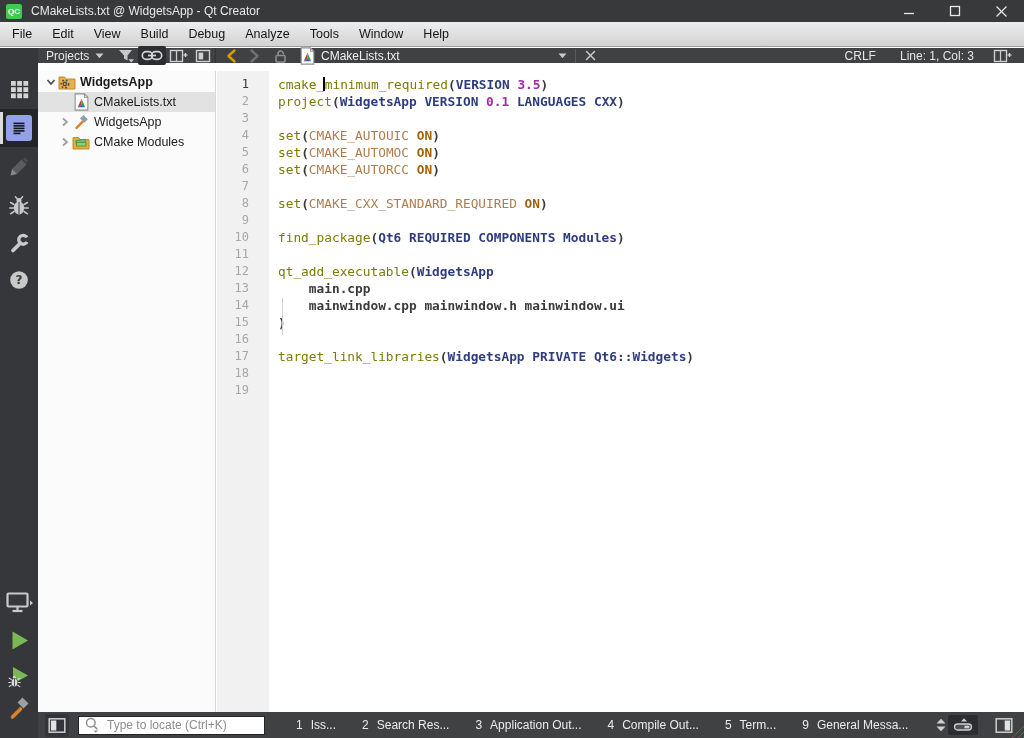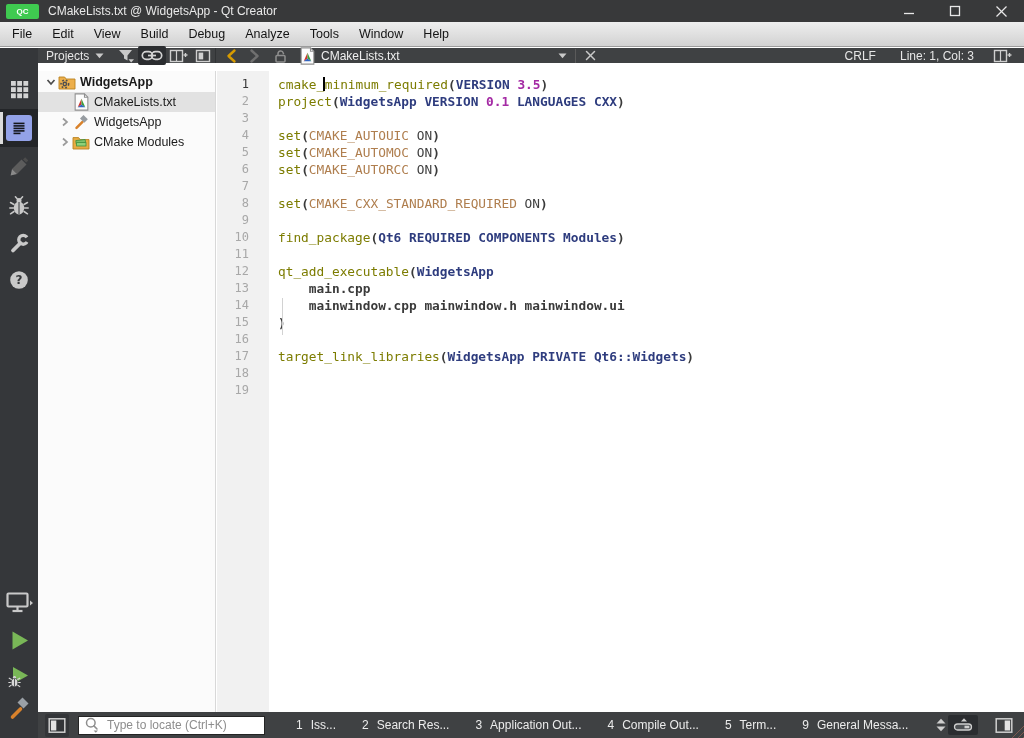--- a/index.html
+++ b/index.html
@@ -1,21 +1,21 @@
 <!DOCTYPE html>
 <html><head>
 <meta charset="utf-8">
 <style>
   html,body{margin:0;padding:0;}
   body{width:1024px;height:738px;overflow:hidden;font-family:"Liberation Sans",sans-serif;}
   #app{position:relative;width:1024px;height:738px;background:#fff;}
 
   
   #titlebar{position:absolute;left:0;top:0;width:1024px;height:22px;background:#38393a;display:flex;align-items:center;}
-  #qc-logo{width:33px;height:15px;margin-left:6px;border-radius:2px;background:#3fca50;color:#fff;
+  #qc-logo{width:16px;height:15px;margin-left:6px;border-radius:2px;background:#3fca50;color:#fff;
     font-size:8px;font-weight:bold;display:flex;align-items:center;justify-content:center;letter-spacing:0;}
   #window-title{color:#e9e9e9;font-size:12px;margin-left:9px;white-space:nowrap;}
   #win-controls{margin-left:auto;display:flex;height:22px;}
   .win-btn{width:46px;height:22px;display:flex;align-items:center;justify-content:center;}
 
   
   #menubar{position:absolute;left:0;top:22px;width:1024px;height:25px;
     background:linear-gradient(#eeeeee,#d2d2d2);border-bottom:1px solid #9c9c9c;
     display:flex;align-items:center;padding-left:2px;box-sizing:border-box;}
   .menu-item{padding:0 10px;font-size:12.5px;color:#141414;line-height:24px;}
@@ -57,21 +57,21 @@
   #gutter{position:absolute;left:1px;top:0;width:52px;height:100%;background:#f1f1f1;}
   #gutter-nums{padding-top:5px;}
   .gnum{height:17px;line-height:17px;font-family:"DejaVu Sans Mono",monospace;font-size:12px;color:#a8a8a8;text-align:right;padding-right:20px;}
   .gnum.current{color:#383838;}
   #code{position:absolute;left:62px;top:5px;right:0;}
   .code-line{height:17px;line-height:17px;font-family:"DejaVu Sans Mono",monospace;font-size:12.8px;white-space:pre;color:#3a3a3a;}
   .tk-cmd{color:#7c7c00;}
   .tk-var{color:#af7e4e;}
   .tk-kw{color:#2e3c7e;font-weight:bold;}
   .tk-num{color:#a42aa4;font-weight:bold;}
-  .tk-on{color:#404040;font-weight:normal;}
+  .tk-on{color:#a16207;font-weight:bold;}
   .tk-p{color:#3a3a3a;font-weight:bold;}
   .tk-fn{color:#3a3a3a;font-weight:bold;}
   .caret{display:inline-block;width:1.5px;height:14px;background:#000;vertical-align:-2px;margin-left:-1px;}
   #indent-guide{position:absolute;left:66px;top:227px;width:1px;height:37px;background:#d2d2d2;}
 
   
   #statusbar{position:absolute;left:38px;top:712px;width:986px;height:26px;background:#3f4143;display:flex;align-items:center;}
   #sb-toggle-left{margin-left:7px;padding:2px;border-radius:2px;background:#333538;display:flex;}
   #locator{margin-left:9px;width:196px;height:19px;background:#ffffff;border:1px solid #242424;display:flex;align-items:center;box-sizing:border-box;}
   #locator input{border:none;outline:none;flex:1;font-size:12px;font-family:"Liberation Sans",sans-serif;color:#333;background:transparent;min-width:0;}

